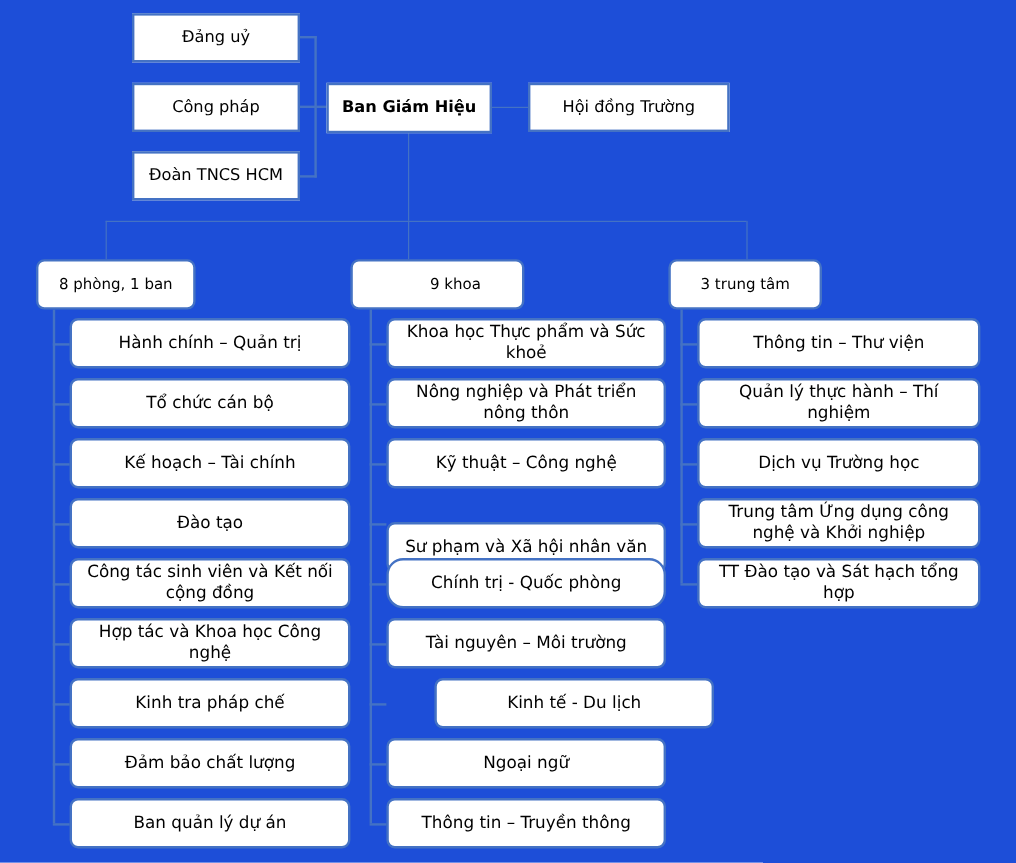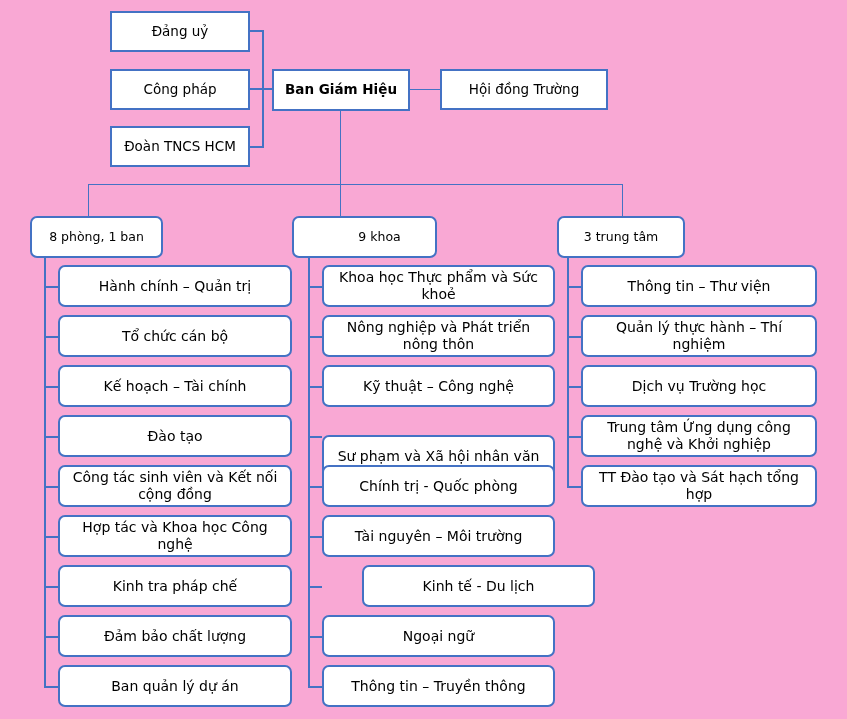--- a/index.html
+++ b/index.html
@@ -5,21 +5,21 @@
 <style>
   html,body{margin:0;padding:0;background:#ffffff;}
   body{
     font-family:"DejaVu Sans","Liberation Sans",sans-serif;
     -webkit-font-smoothing:antialiased;
   }
   #chart{
     position:relative;
     width:847px;
     height:719px;
-    background:#f9a8d4;
+    background:#1d4ed8;
     overflow:hidden;
   }
   
   .box{
     position:absolute;
     box-sizing:border-box;
     background:#ffffff;
     border:2px solid #4472C4;
     display:flex;
     align-items:center;
@@ -106,21 +106,21 @@
   <div class="ln h2" style="left:308px;top:486px;width:14px;"></div>
   <div class="ln h2" style="left:308px;top:536px;width:14px;"></div>
   <div class="ln h2" style="left:308px;top:586px;width:14px;"></div>
   <div class="ln h2" style="left:308px;top:636px;width:14px;"></div>
   <div class="ln h2" style="left:308px;top:686px;width:14px;"></div>
 
   <div class="box rnd t-item" style="left:322px;top:265px;width:233px;height:42px;">Khoa học Thực phẩm và Sức khoẻ</div>
   <div class="box rnd t-item" style="left:322px;top:315px;width:233px;height:42px;">Nông nghiệp và Phát triển nông thôn</div>
   <div class="box rnd t-item" style="left:322px;top:365px;width:233px;height:42px;">Kỹ thuật – Công nghệ</div>
   <div class="box rnd t-item" style="left:322px;top:415px;width:233px;height:42px;margin-top:20px;">Sư phạm và Xã hội nhân văn</div>
-  <div class="box rnd t-item" style="left:322px;top:465px;width:233px;height:42px;">Chính trị - Quốc phòng</div>
+  <div class="box rnd t-item" style="left:322px;top:465px;width:233px;height:42px;border-radius:14px;">Chính trị - Quốc phòng</div>
   <div class="box rnd t-item" style="left:322px;top:515px;width:233px;height:42px;">Tài nguyên – Môi trường</div>
   <div class="box rnd t-item" style="left:322px;top:565px;width:233px;height:42px;margin-left:40px;">Kinh tế - Du lịch</div>
   <div class="box rnd t-item" style="left:322px;top:615px;width:233px;height:42px;">Ngoại ngữ</div>
   <div class="box rnd t-item" style="left:322px;top:665px;width:233px;height:42px;">Thông tin – Truyền thông</div>
 
   <div class="ln v2" style="left:567px;top:258px;height:228px;"></div>
   <div class="ln h2" style="left:567px;top:286px;width:14px;"></div>
   <div class="ln h2" style="left:567px;top:336px;width:14px;"></div>
   <div class="ln h2" style="left:567px;top:386px;width:14px;"></div>
   <div class="ln h2" style="left:567px;top:436px;width:14px;"></div>

